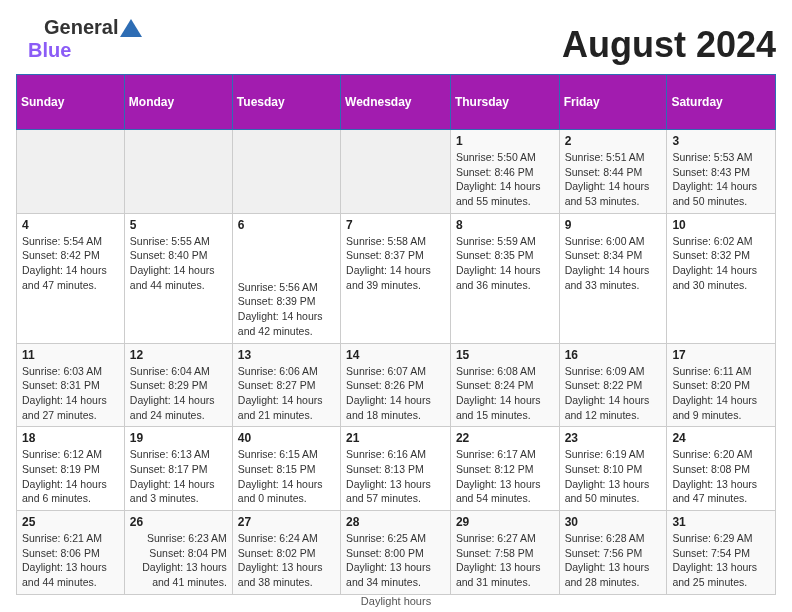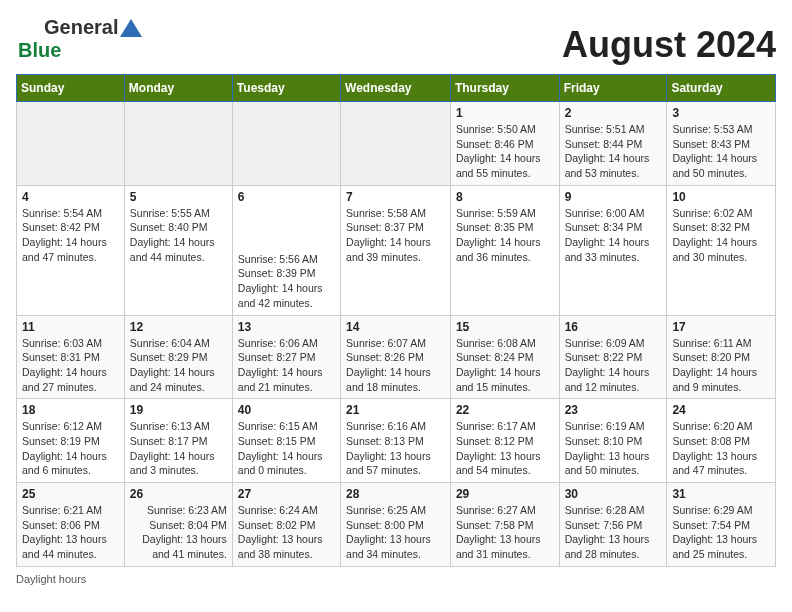--- a/index.html
+++ b/index.html
@@ -34,23 +34,23 @@
       font-size: 16px;
       font-weight: normal;
       color: #444;
     }
     .calendar {
       width: 100%;
       border-collapse: collapse;
       font-size: 11px;
     }
     .calendar thead tr th {
-      background: #4d7c0f;
+      background: #a21caf;
       color: #fff;
-      padding: 6px 4px;
+      padding: 20px 4px;
       text-align: left;
       font-size: 12px;
       font-weight: bold;
       border: 1px solid #2e6db4;
     }
     .calendar tbody tr td {
       border: 1px solid #ccc;
       vertical-align: top;
       padding: 4px 5px;
       width: 113px;
@@ -72,38 +72,38 @@
     }
     .day-info {
       color: #333;
       font-size: 10.5px;
       line-height: 1.4;
     }
     .empty-cell {
       background: #f0f0f0 !important;
     }
     .footer-note {
-      margin-top: 6px;
+      margin-top: 0;
       font-size: 11px;
       color: #555;
-      text-align: left;
+      text-align: center;
     }
   </style>
 </head>
 <body>
 
 <div class="header">
   <div class="logo">
     <div style="display:flex;align-items:center;margin-left:28px;">
       <span style="font-size:20px;font-weight:bold;color:#333;">General</span>
       <svg width="22" height="22" viewBox="0 0 22 22" style="margin-left:2px;">
         <polygon points="11,2 22,20 0,20" fill="#2e6db4"></polygon>
       </svg>
     </div>
-    <span style="font-size:20px;font-weight:bold;color:#15803d;margin-left:2px;">Blue</span>
+    <span style="font-size:20px;font-weight:bold;color:#8b5cf6;margin-left:12px;">Blue</span>
   </div>
   <div class="title-block">
     <h1>August 2024</h1>
   </div>
 </div>
 
 <table class="calendar">
   <thead>
     <tr>
     <th>Sunday</th>

